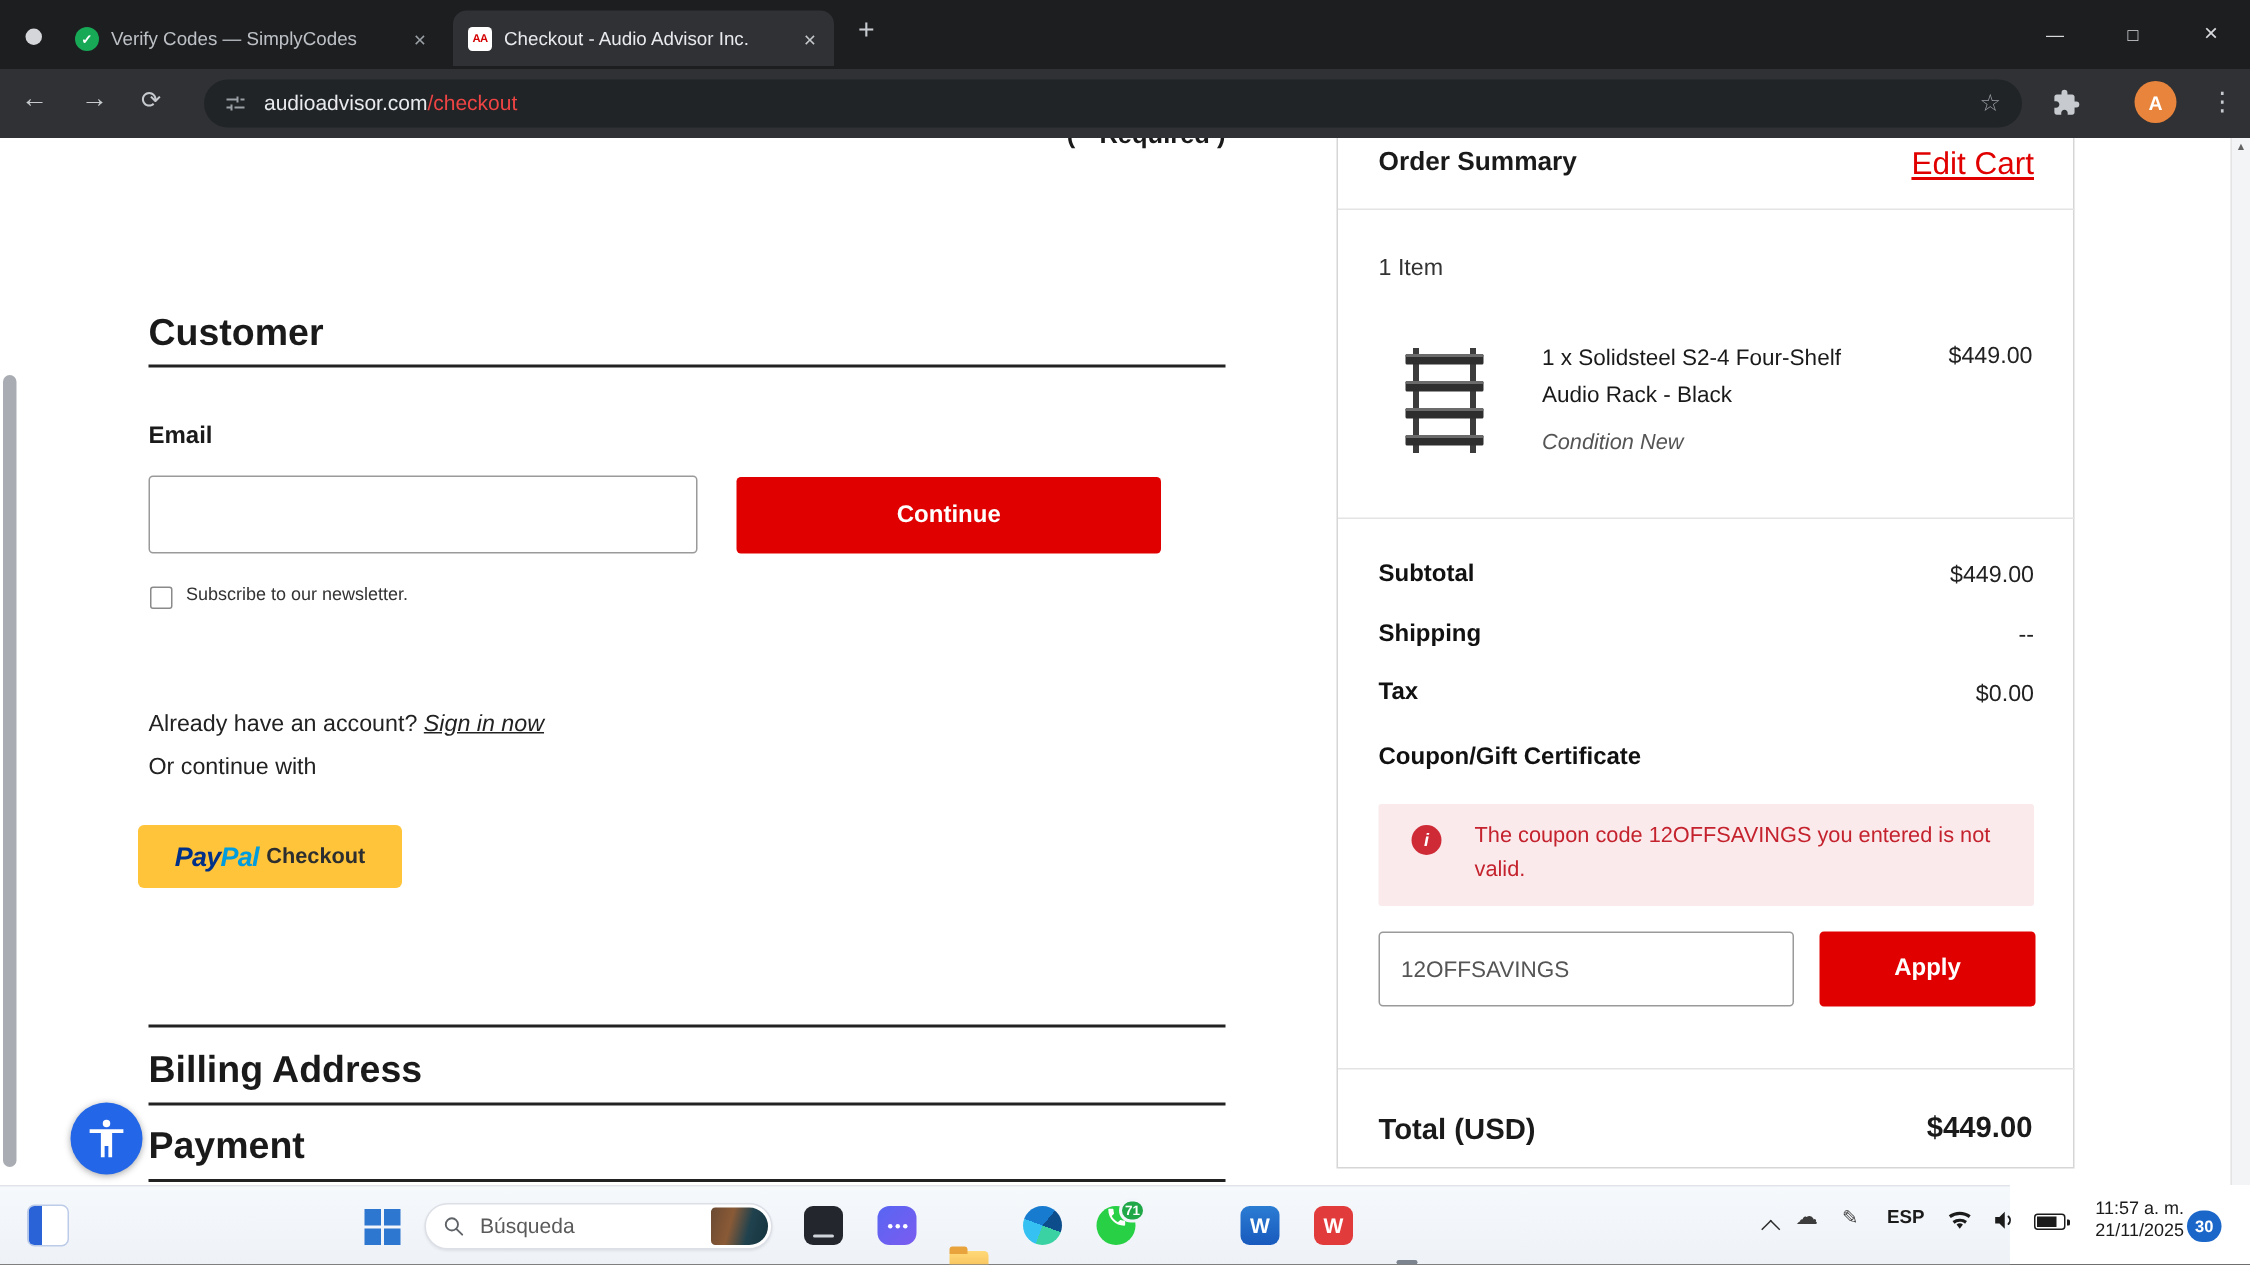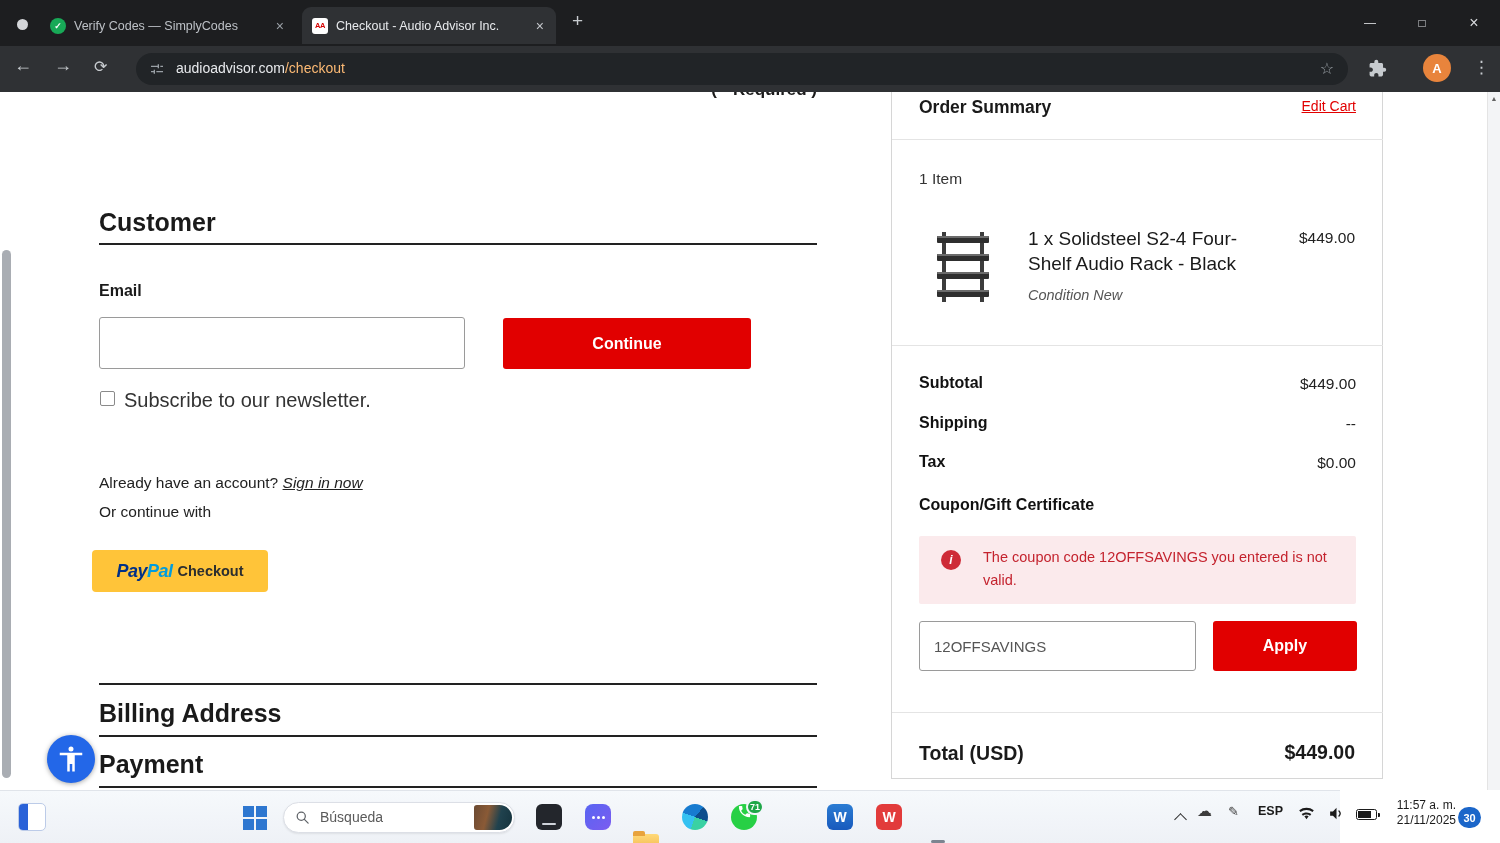--- a/index.html
+++ b/index.html
@@ -26,51 +26,51 @@
               letter-spacing:-0.5px;flex:0 0 16px;}
   .newtab{position:absolute;left:572px;top:10px;font-size:19px;color:#c7cbcf;}
   .winctl{position:absolute;top:0;height:46px;width:44px;display:flex;align-items:center;justify-content:center;
           color:#d7d9dc;font-size:13px;}
   .toolbar{position:absolute;left:0;top:46px;width:1500px;height:46px;background:#2f3134;}
   .navic{position:absolute;top:9px;font-size:18px;color:#c7cbcf;}
   .omnibox{position:absolute;left:136px;top:7px;width:1212px;height:32px;border-radius:16px;background:#212427;
            box-sizing:border-box;}
   .urltxt{position:absolute;left:40px;top:7px;font-size:14px;white-space:nowrap;}
   .url-domain{color:#e8eaed;}
-  .url-path{color:#fdba74;}
+  .url-path{color:#ef4444;}
   .star{position:absolute;right:14px;top:6px;font-size:16px;color:#9aa0a6;}
   .avatar{position:absolute;left:1423px;top:8px;width:28px;height:28px;border-radius:50%;background:#e8843c;
           color:#fff;font-size:13px;font-weight:700;display:flex;align-items:center;justify-content:center;}
 
   
   .content{position:absolute;left:0;top:92px;width:1500px;height:698px;background:#fff;overflow:hidden;}
   .h-big{position:absolute;font-size:25px;font-weight:700;color:#1a1a1a;}
   .rule{position:absolute;height:0;border-top:2px solid #222;}
   .divider{position:absolute;height:0;border-top:1px solid #e4e4e4;}
   .lbl{position:absolute;font-weight:700;font-size:16px;}
   .field{position:absolute;border:1px solid #9a9a9a;border-radius:3px;background:#fff;box-sizing:border-box;
          font-family:"Liberation Sans",sans-serif;font-size:15px;color:#444;padding:0 14px;outline:none;}
   .btn-red{position:absolute;background:#e10000;color:#fff;border:none;border-radius:3px;
            font-family:"Liberation Sans",sans-serif;font-weight:700;font-size:16px;cursor:pointer;}
   .checkbox{position:absolute;width:15px;height:15px;border:1px solid #8a8a8a;border-radius:2px;background:#fff;box-sizing:border-box;}
-  .body-txt{position:absolute;font-size:20px;color:#333;}
+  .body-txt{position:absolute;font-size:12px;color:#333;}
   .note-txt{position:absolute;font-size:14.5px;font-weight:700;font-style:italic;color:#333;line-height:22px;}
   .link{color:#222;text-decoration:underline;font-style:italic;}
   .paypal-btn{position:absolute;left:92px;top:458px;width:176px;height:42px;background:#ffc439;border:none;
               border-radius:4px;display:flex;align-items:center;justify-content:center;gap:5px;cursor:pointer;}
   .pp-pay{font-size:18px;font-weight:800;font-style:italic;color:#003087;letter-spacing:-0.5px;}
   .pp-pal{font-size:18px;font-weight:800;font-style:italic;color:#009cde;letter-spacing:-0.5px;margin-left:-5px;}
   .pp-co{font-size:14.5px;font-weight:700;color:#2c2e2f;}
   .a11y{position:absolute;left:47px;top:643px;width:48px;height:48px;border-radius:50%;background:#2367e8;
         display:flex;align-items:center;justify-content:center;box-shadow:0 1px 5px rgba(0,0,0,.35);border:none;cursor:pointer;}
 
   
   .card{position:absolute;left:891px;top:-20px;width:492px;height:707px;border:1px solid #d6d6d6;background:#fff;box-sizing:border-box;}
   .os-title{position:absolute;left:919px;top:5px;font-size:17.5px;font-weight:700;}
-  .editcart{position:absolute;right:144px;top:6px;font-size:14px;color:#e10000;text-decoration:underline;font-style:normal;}
+  .editcart{position:absolute;right:144px;top:6px;font-size:21px;color:#e10000;text-decoration:underline;font-style:normal;}
   .os-row-lbl{position:absolute;left:919px;font-size:16px;font-weight:700;color:#111;}
   .os-row-val{position:absolute;right:144px;font-size:15.5px;color:#222;text-align:right;}
   .errbox{position:absolute;left:919px;top:444px;width:437px;height:68px;background:#fbeaec;border-radius:2px;}
   .erricon{position:absolute;left:22px;top:14px;width:20px;height:20px;border-radius:50%;background:#ce2b37;color:#fff;
            font-size:12px;font-weight:700;display:flex;align-items:center;justify-content:center;font-style:italic;}
   .errtxt{position:absolute;left:64px;top:10px;width:356px;font-size:14.5px;line-height:23px;color:#c4232e;}
   .total-lbl{position:absolute;left:919px;top:650px;font-size:19.5px;font-weight:700;}
   .total-val{position:absolute;right:145px;top:649px;font-size:19.5px;font-weight:700;}
 
   
@@ -169,21 +169,21 @@
 
   <div class="content">
 
     <div class="abs" style="left:99px;top:-12px;width:718px;text-align:right;font-size:17px;font-weight:700;">( * Required )</div>
 
     <div class="h-big" style="left:99px;top:116px;">Customer</div>
     <div class="rule" style="left:99px;top:151px;width:718px;"></div>
 
     <div class="lbl" style="left:99px;top:190px;">Email</div>
     <input class="field" style="left: 99px; top: 225px; width: 366px; height: 52px;">
-    <button class="btn-red" style="left:503px;top:226px;width:248px;height:51px;">Continue</button>
+    <button class="btn-red" style="left:491px;top:226px;width:283px;height:51px;">Continue</button>
 
     <span class="checkbox" style="left:100px;top:299px;"></span>
     <span class="body-txt" style="left:124px;top:297px;">Subscribe to our newsletter.</span>
 
 
     <span class="body-txt" style="left:99px;top:382px;font-size:15.5px;color:#222;"><span>Already have an account?</span> <a class="link" href="#">Sign in now</a></span>
     <span class="body-txt" style="left:99px;top:411px;font-size:15.5px;color:#222;">Or continue with</span>
 
     <button class="paypal-btn">
       <span class="pp-pay">Pay</span>
@@ -222,21 +222,21 @@
         <rect x="1" y="44" width="52" height="7" rx="1"></rect>
         <rect x="1" y="62" width="52" height="7" rx="1"></rect>
       </g>
       <g fill="#6b6b6b">
         <rect x="1" y="8" width="52" height="2" rx="1"></rect>
         <rect x="1" y="26" width="52" height="2" rx="1"></rect>
         <rect x="1" y="44" width="52" height="2" rx="1"></rect>
         <rect x="1" y="62" width="52" height="2" rx="1"></rect>
       </g>
     </svg>
-    <div class="abs" style="left:1028px;top:134px;width:215px;font-size:19px;line-height:25px;color:#1a1a1a;">1 x Solidsteel S2-4 Four-Shelf Audio Rack - Black</div>
+    <div class="abs" style="left:1028px;top:134px;width:215px;font-size:15px;line-height:25px;color:#1a1a1a;">1 x Solidsteel S2-4 Four-Shelf Audio Rack - Black</div>
     <div class="abs" style="left:1028px;top:195px;font-size:14.5px;font-style:italic;color:#555;">Condition New</div>
     <div class="abs" style="right:145px;top:137px;font-size:15.5px;color:#222;">$449.00</div>
 
     <div class="divider" style="left:892px;top:253px;width:491px;"></div>
 
     <div class="os-row-lbl" style="top:282px;">Subtotal</div>
     <div class="os-row-val" style="top:283px;">$449.00</div>
     <div class="os-row-lbl" style="top:322px;">Shipping</div>
     <div class="os-row-val" style="top:323px;">--</div>
     <div class="os-row-lbl" style="top:361px;">Tax</div>

